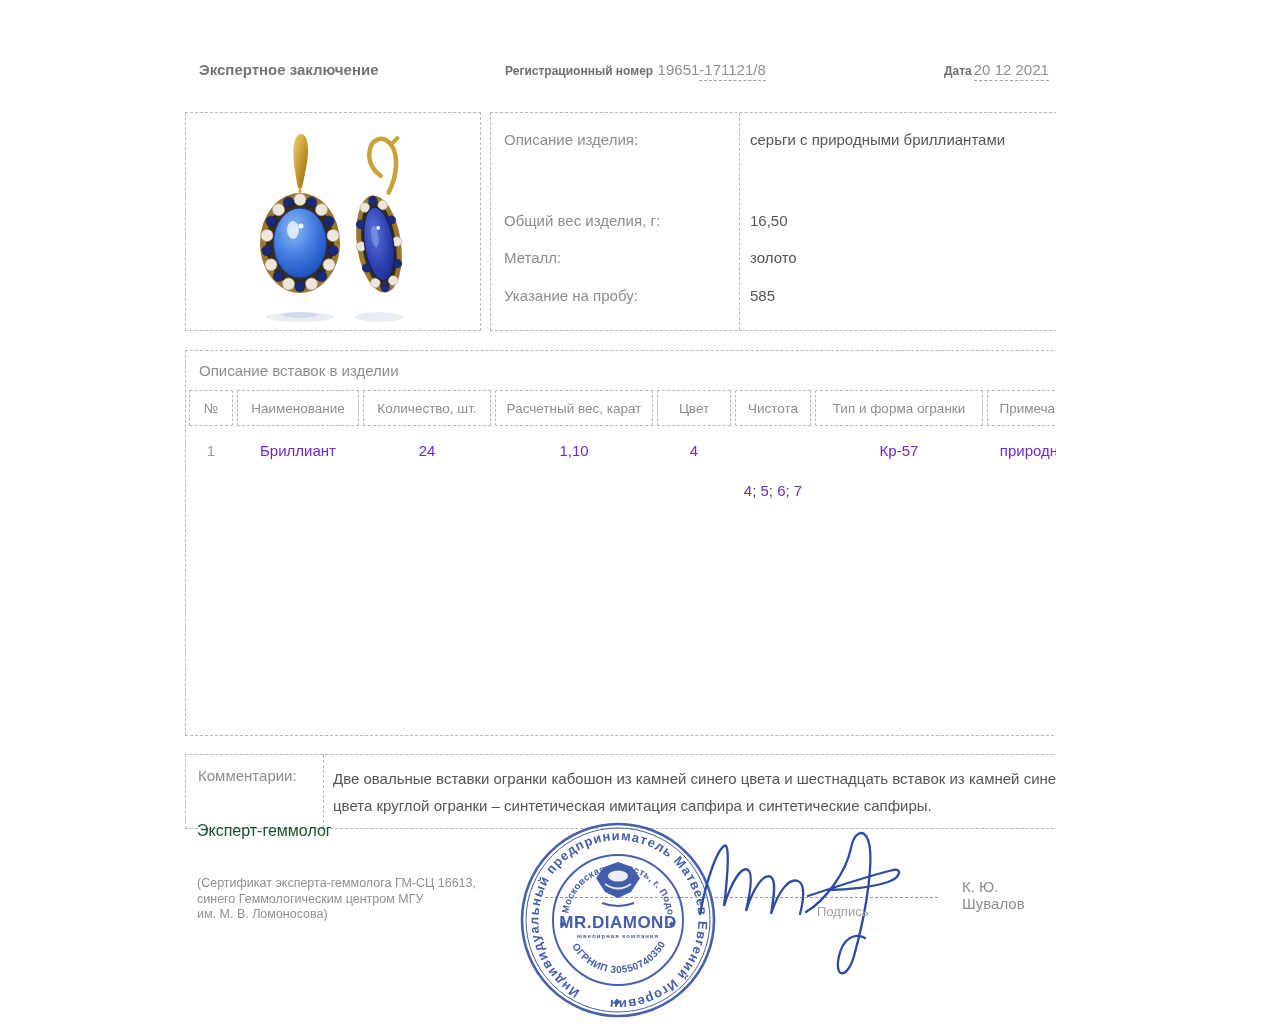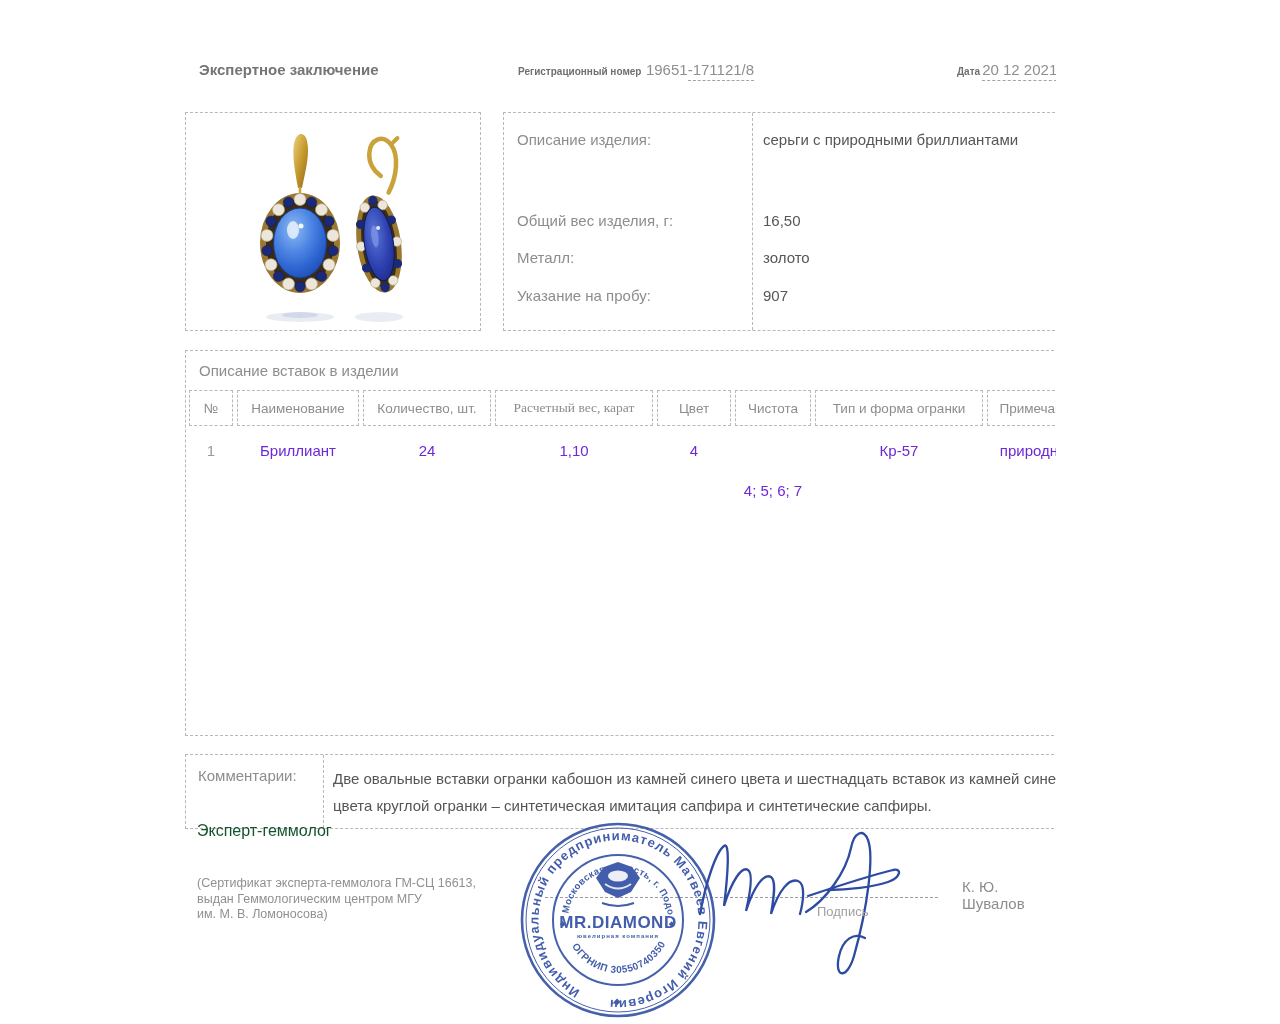--- a/index.html
+++ b/index.html
@@ -1,21 +1,21 @@
 <!DOCTYPE html>
 <html><head>
 <meta charset="utf-8">
 <style>
   html,body{margin:0;padding:0;background:#ffffff;}
   .page{position:relative;width:1056px;height:1024px;background:#fff;
         font-family:"Liberation Sans",sans-serif;overflow:hidden;}
   .abs{position:absolute;}
   .lbl{color:#8d8d8d;font-size:15px;}
   .val{color:#565656;font-size:15px;}
-  .hdr-label{font-weight:bold;color:#6f6f6f;font-size:10px;margin-left:13px;}
+  .hdr-label{font-weight:bold;color:#6f6f6f;font-size:12px;}
   .hdr-value{color:#8f8f8f;font-size:15px;}
   .dashu{border-bottom:1px dashed #a3a3a3;padding-bottom:2px;}
   .dashed-box{border:1px dashed #b8b8b8;}
   .vdiv{position:absolute;top:0;bottom:0;border-left:1px dashed #b8b8b8;}
   .th-cell{position:absolute;top:39px;height:36px;border:1px dashed #b8b8b8;
            display:flex;align-items:center;justify-content:center;
            font-size:13.5px;color:#8d8d8d;box-sizing:border-box;text-align:center;}
   .td-cell{position:absolute;top:90px;font-size:15px;color:#6d28d9;
            text-align:center;line-height:20px;}
   .cert-line{font-size:12.5px;color:#909090;line-height:15.5px;}
@@ -112,42 +112,42 @@
           <circle cx="-19.8" cy="-18.3" r="4.6" fill="#1b2a78"></circle>
           <circle cx="-16.7" cy="-35.4" r="4.8" fill="#ece7da" stroke="#b4a88e" stroke-width="0.6"></circle>
         </g>
         <ellipse cx="0" cy="0" rx="14.5" ry="37" fill="url(#cabSide)" stroke="#0e1c5e" stroke-width="1" transform="rotate(-12)"></ellipse>
         <ellipse cx="-3" cy="-8" rx="3.5" ry="11" fill="#7d95e8" opacity="0.75" transform="rotate(-12)"></ellipse>
         <circle cx="-2" cy="-16" r="2" fill="#ffffff" opacity="0.85"></circle>
       </g>
     </svg>
   </div>
 
-  <div class="abs dashed-box" style="left:503px;top:112px;width:590px;height:217px;">
+  <div class="abs dashed-box" style="left:490px;top:112px;width:590px;height:217px;">
     <div class="vdiv" style="left:248px;"></div>
     <div class="abs lbl" style="left:13px;top:18px;">Описание изделия:</div>
     <div class="abs val" style="left:259px;top:18px;width:320px;">серьги с природными бриллиантами</div>
 
     <div class="abs lbl" style="left:13px;top:99px;">Общий вес изделия, г:</div>
     <div class="abs val" style="left:259px;top:99px;">16,50</div>
 
     <div class="abs lbl" style="left:13px;top:136px;">Металл:</div>
     <div class="abs val" style="left:259px;top:136px;">золото</div>
 
     <div class="abs lbl" style="left:13px;top:174px;">Указание на пробу:</div>
-    <div class="abs val" style="left:259px;top:174px;">907</div>
+    <div class="abs val" style="left:259px;top:174px;">585</div>
   </div>
 
   <div class="abs dashed-box" style="left:185px;top:350px;width:907px;height:384px;">
     <div class="abs lbl" style="left:13px;top:11px;">Описание вставок в изделии</div>
 
     <div class="th-cell" style="left:3px;width:44px;">№</div>
     <div class="th-cell" style="left:51px;width:122px;">Наименование</div>
     <div class="th-cell" style="left:177px;width:128px;">Количество, шт.</div>
-    <div class="th-cell" style="left:309px;width:158px;font-family:Liberation Serif, serif;">Расчетный вес, карат</div>
+    <div class="th-cell" style="left:309px;width:158px;">Расчетный вес, карат</div>
     <div class="th-cell" style="left:471px;width:74px;">Цвет</div>
     <div class="th-cell" style="left:549px;width:76px;">Чистота</div>
     <div class="th-cell" style="left:629px;width:168px;">Тип и форма огранки</div>
     <div class="th-cell" style="left:801px;width:103px;">Примечание</div>
 
     <div>
       <div class="td-cell" style="left:3px;width:44px;color:#9a9a9a;">1</div>
       <div class="td-cell" style="left:51px;width:122px;">Бриллиант</div>
       <div class="td-cell" style="left:177px;width:128px;">24</div>
       <div class="td-cell" style="left:309px;width:158px;">1,10</div>
@@ -160,21 +160,21 @@
 
   <div class="abs dashed-box" style="left:185px;top:754px;width:907px;height:73px;">
     <div class="vdiv" style="left:137px;"></div>
     <div class="abs lbl" style="left:12px;top:12px;">Комментарии:</div>
     <div class="abs" style="left:147px;top:10px;width:745px;font-size:15px;color:#555555;line-height:27px;">Две овальные вставки огранки кабошон из камней синего цвета и шестнадцать вставок из камней синего цвета круглой огранки – синтетическая имитация сапфира и синтетические сапфиры.</div>
   </div>
 
   <div class="abs" style="left:197px;top:822px;font-size:16px;color:#14532d;">Эксперт-геммолог</div>
   <div class="abs" style="left:197px;top:876px;">
     <div class="cert-line">(Сертификат эксперта-геммолога ГМ-СЦ 16613,</div>
-    <div class="cert-line">выдан Геммологическим центром МГУ</div>
+    <div class="cert-line">синего Геммологическим центром МГУ</div>
     <div class="cert-line">им. М. В. Ломоносова)</div>
   </div>
 
   <div class="abs sig-dash" style="left:545px;top:897px;width:393px;"></div>
 
   <svg class="abs" style="left:518px;top:820px;" width="200" height="200" viewBox="0 0 200 200">
     <g opacity="0.9" fill="none" stroke="#3350a4">
       <circle cx="100" cy="100" r="96" stroke-width="2.6"></circle>
       <circle cx="100" cy="100" r="92" stroke-width="1"></circle>
       <circle cx="100" cy="100" r="65" stroke-width="2"></circle>

